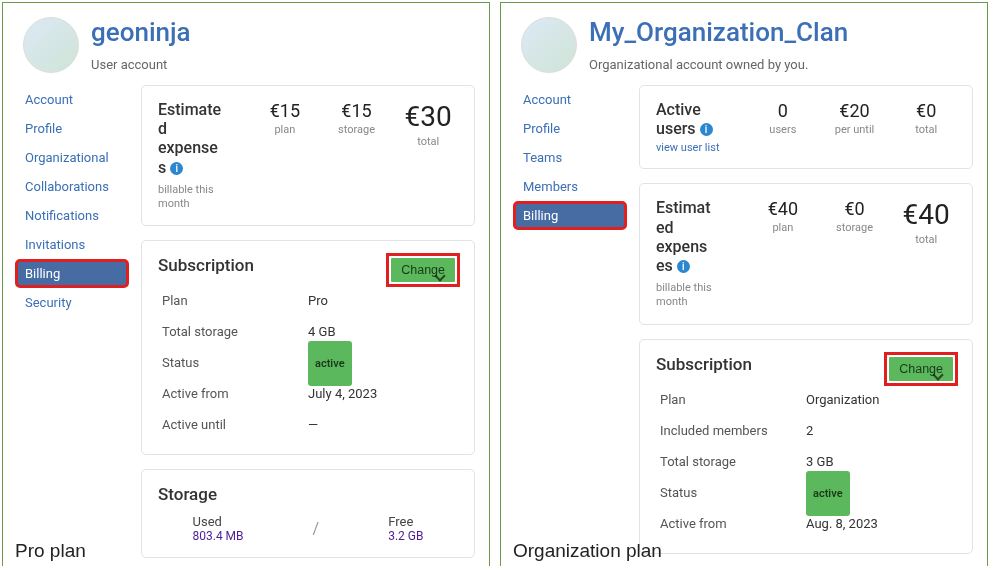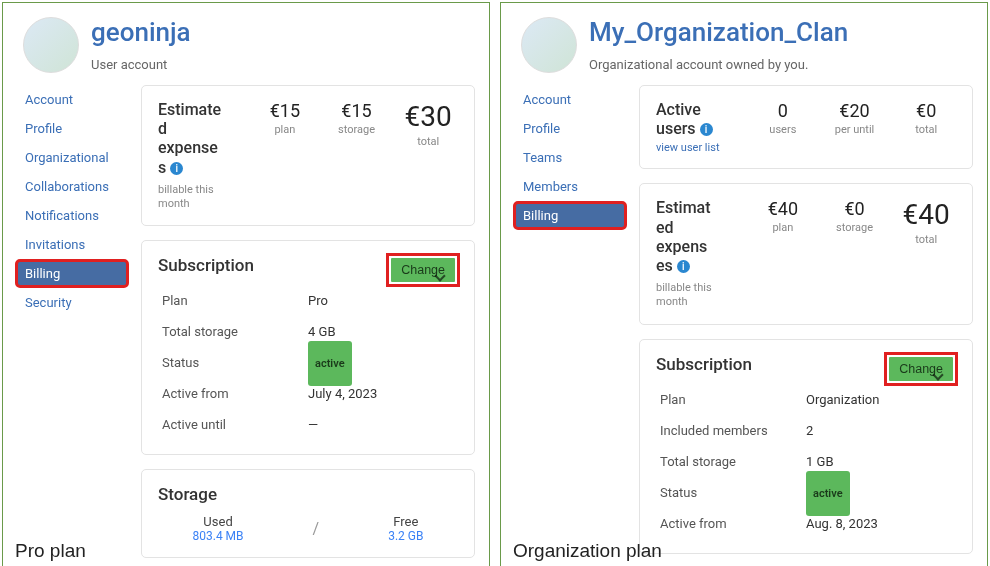--- a/index.html
+++ b/index.html
@@ -28,24 +28,24 @@
 .metric .lbl { font-size:11px; color:#888; margin-top:2px;}
 .link-sm { color:#3b6fb6; font-size:11px; text-decoration:none;}
 .card h3.section { font-size:17px; font-weight:500; margin-bottom:10px; }
 .sub-head { display:flex; justify-content:space-between; align-items:center; }
 .btn-change { background:#5cb85c; color:#1a3a1a; border:none; padding:5px 10px; border-radius:1px; font-size:12.5px; cursor:pointer; position:relative;}
 .btn-change::after{content:"";position:absolute;right:11px;bottom:2px;width:6px;height:6px;border:2px solid #000;border-top:none;border-left:none;transform:rotate(45deg);opacity:.6;}
 .kv { display:flex; padding:8px 4px; font-size:13px; }
 .kv .k { width:50%; color:#555;}
 .kv .v { width:50%; color:#333;}
 .badge-active { background:#5cb85c; color:#1a3a1a; font-size:11px; padding:16px 7px; border-radius:3px; font-weight:600;}
-.storage-row { display:flex; justify-content:space-around; text-align:center; margin-top:6px;}
+.storage-row { display:flex; justify-content:space-around; margin-top:6px;}
 .storage-row .sep { align-self:center; color:#999; font-size:16px;}
 .storage-row .l1 {font-size:13px;color:#444;}
-.storage-row .l2 {font-size:12px;color:#3b82f6;}
+.storage-row .l2 {font-size:12px;color:#4c1d95;}
 .caption { position:absolute; bottom:6px; left:12px; font-size:19px; color:#222; font-family:"Segoe UI",Arial,sans-serif;}
 </style>
 </head>
 <body>
 
 <div class="wrap">
 
   <div class="panel">
     <div class="header">
       <div class="logo"></div>
@@ -211,21 +211,21 @@
               <div class="kv">
                 <div class="k">Plan</div>
                 <div class="v">Organization</div>
               </div>
               <div class="kv">
                 <div class="k">Included members</div>
                 <div class="v">2</div>
               </div>
               <div class="kv">
                 <div class="k">Total storage</div>
-                <div class="v">1 GB</div>
+                <div class="v">3 GB</div>
               </div>
               <div class="kv">
                 <div class="k">Status</div>
                 <div class="v"><span class="badge-active">active</span></div>
               </div>
               <div class="kv">
                 <div class="k">Active from</div>
                 <div class="v">Aug. 8, 2023</div>
               </div>
             </div>

